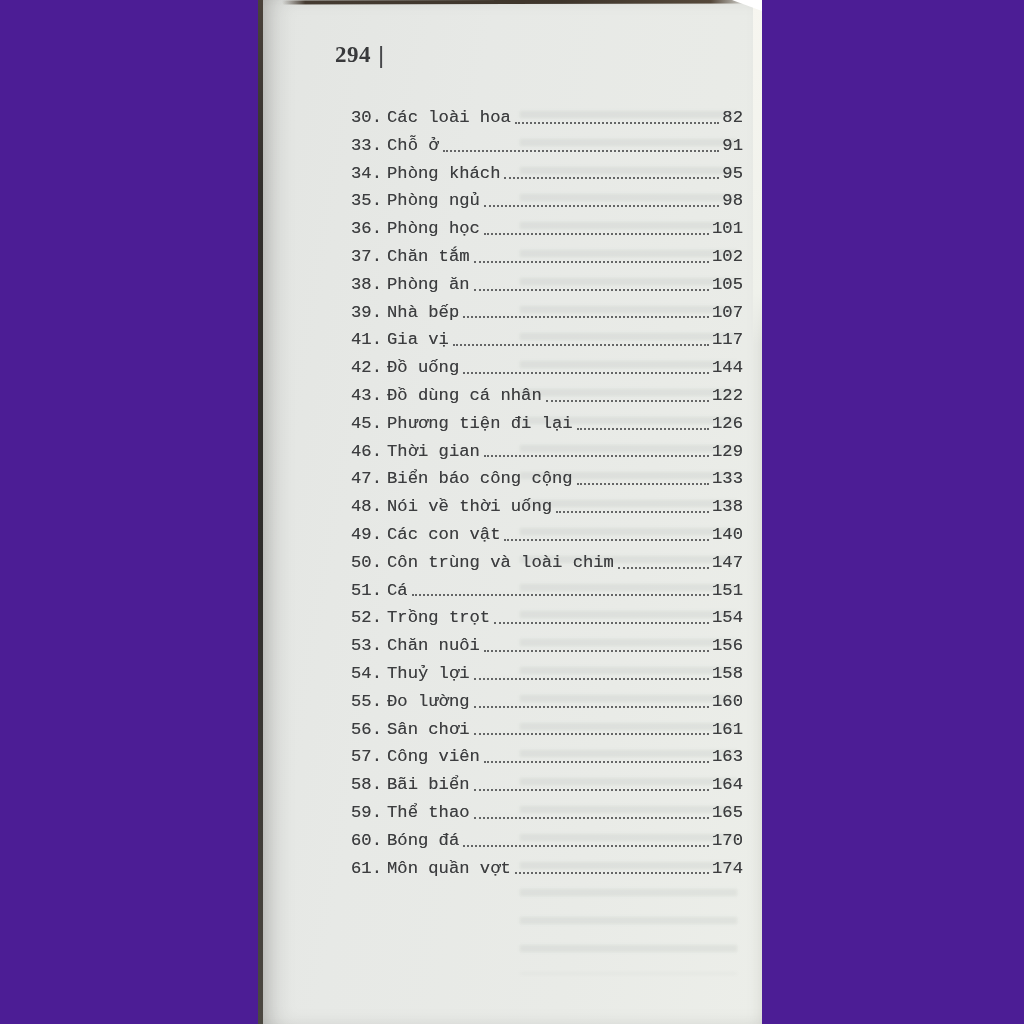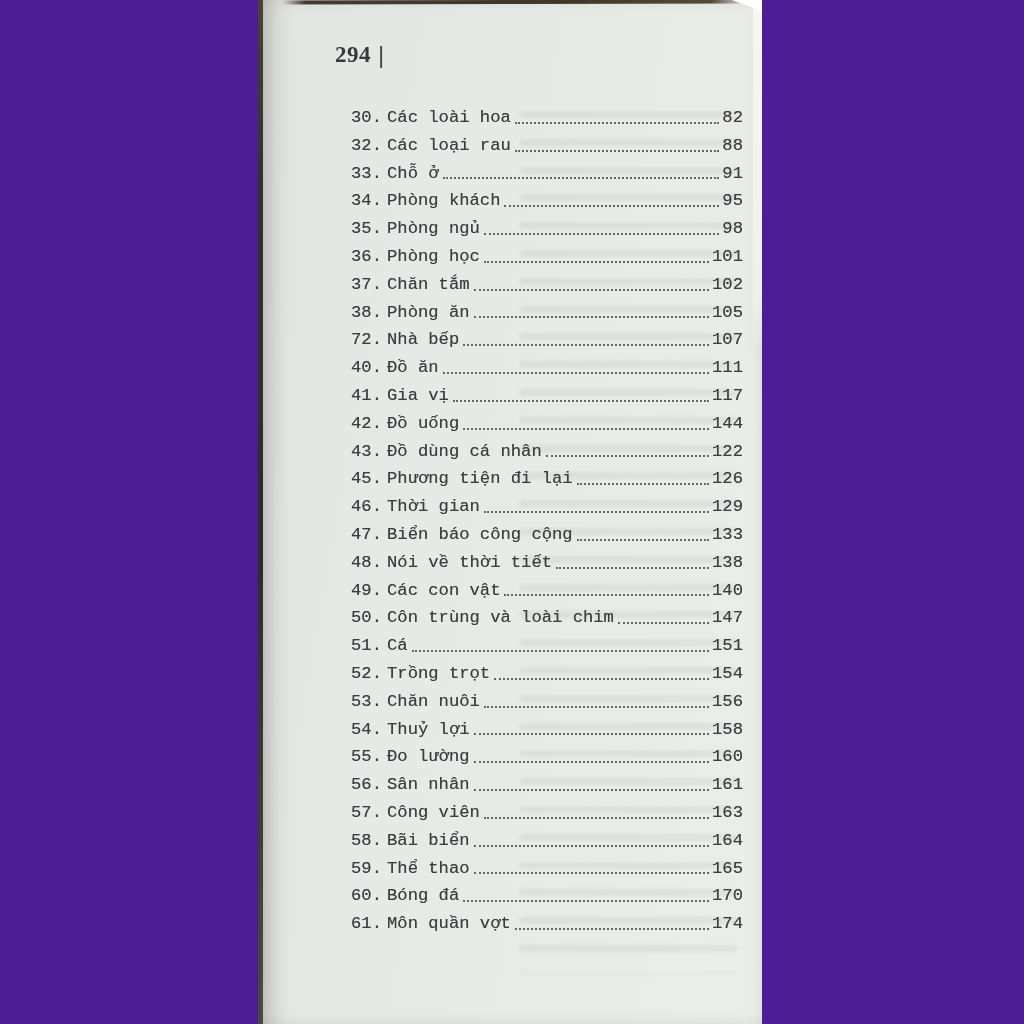--- a/index.html
+++ b/index.html
@@ -113,26 +113,20 @@
 
     <ol id="toc-list">
   <li class="row">
     <span class="num">30.</span>
     <span class="title">Các loài hoa</span>
     <span class="leader"></span>
     <span class="pg">82</span>
   </li>
 
 
-  <li class="row">
-    <span class="num">32.</span>
-    <span class="title">Các loại rau</span>
-    <span class="leader"></span>
-    <span class="pg">88</span>
-  </li>
 
   <li class="row">
     <span class="num">33.</span>
     <span class="title">Chỗ ở</span>
     <span class="leader"></span>
     <span class="pg">91</span>
   </li>
 
   <li class="row">
     <span class="num">34.</span>
@@ -163,32 +157,26 @@
   </li>
 
   <li class="row">
     <span class="num">38.</span>
     <span class="title">Phòng ăn</span>
     <span class="leader"></span>
     <span class="pg">105</span>
   </li>
 
   <li class="row">
-    <span class="num">72.</span>
+    <span class="num">39.</span>
     <span class="title">Nhà bếp</span>
     <span class="leader"></span>
     <span class="pg">107</span>
   </li>
 
-  <li class="row">
-    <span class="num">40.</span>
-    <span class="title">Đồ ăn</span>
-    <span class="leader"></span>
-    <span class="pg">111</span>
-  </li>
 
   <li class="row">
     <span class="num">41.</span>
     <span class="title">Gia vị</span>
     <span class="leader"></span>
     <span class="pg">117</span>
   </li>
 
   <li class="row">
     <span class="num">42.</span>
@@ -221,21 +209,21 @@
 
   <li class="row">
     <span class="num">47.</span>
     <span class="title">Biển báo công cộng</span>
     <span class="leader"></span>
     <span class="pg">133</span>
   </li>
 
   <li class="row">
     <span class="num">48.</span>
-    <span class="title">Nói về thời tiết</span>
+    <span class="title">Nói về thời uống</span>
     <span class="leader"></span>
     <span class="pg">138</span>
   </li>
 
   <li class="row">
     <span class="num">49.</span>
     <span class="title">Các con vật</span>
     <span class="leader"></span>
     <span class="pg">140</span>
   </li>
@@ -277,21 +265,21 @@
 
   <li class="row">
     <span class="num">55.</span>
     <span class="title">Đo lường</span>
     <span class="leader"></span>
     <span class="pg">160</span>
   </li>
 
   <li class="row">
     <span class="num">56.</span>
-    <span class="title">Sân nhân</span>
+    <span class="title">Sân chơi</span>
     <span class="leader"></span>
     <span class="pg">161</span>
   </li>
 
   <li class="row">
     <span class="num">57.</span>
     <span class="title">Công viên</span>
     <span class="leader"></span>
     <span class="pg">163</span>
   </li>

